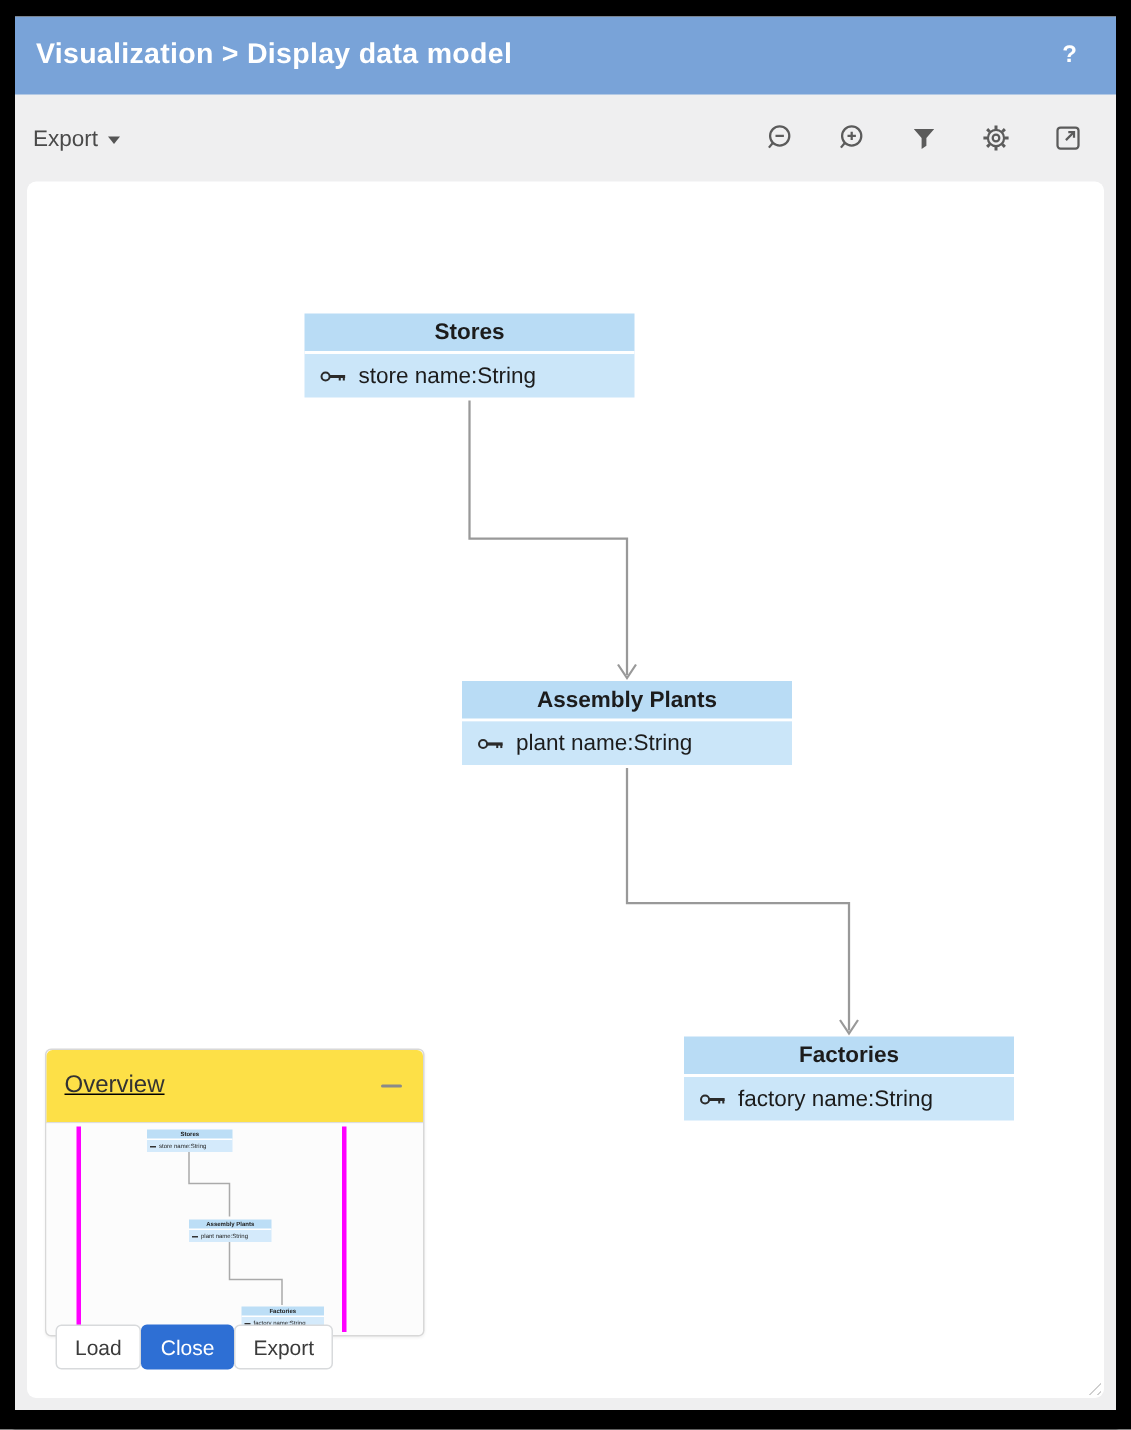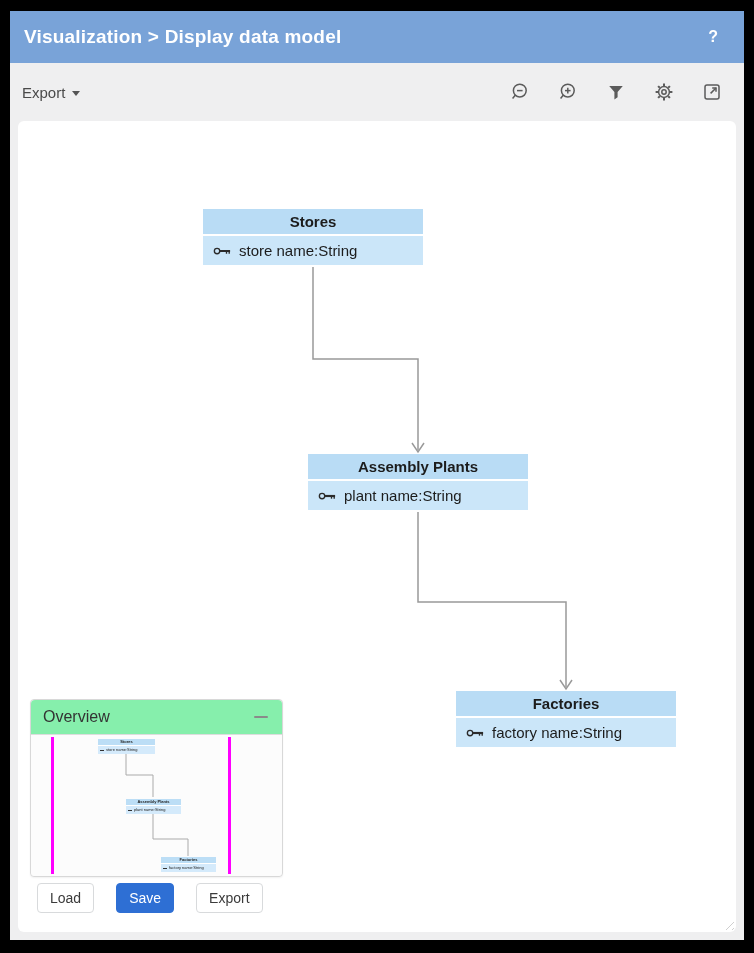--- a/index.html
+++ b/index.html
@@ -37,38 +37,38 @@
                    text-align: center; font-size: 15px; font-weight: 700; color: #1c1c1c;
                    line-height: 25px; }
   .entity-row { height: 29px; background: #cbe6f9; display: flex; align-items: center;
                 padding: 0 10px; gap: 8px; font-size: 15px; color: #1c1c1c; }
   .key-icon svg { display: block; }
 
   
   .overview { position: absolute; left: 12px; top: 578px; width: 253px;
               background: #fdfdfd; border: 1px solid #d8d8d8; border-radius: 4px;
               box-shadow: 0 1px 2px rgba(0,0,0,.06); }
-  .overview-header { height: 35px; background: #86efac; border-bottom: 1px solid #ddd;
+  .overview-header { height: 49px; background: #fde047; border-bottom: 1px solid #ddd;
                      border-radius: 4px 4px 0 0; display: flex; align-items: center;
-                     padding: 0 12px; }
+                     padding: 0 12px; text-decoration: underline; }
   .overview-title { font-size: 16px; color: #333; }
   .minimize-btn { margin-left: auto; cursor: pointer; padding: 6px 2px; }
   .minimize-btn i { display: block; width: 14px; height: 2px; background: #8a8a8a; border-radius: 1px; }
   .minimap { position: relative; width: 251px; height: 141px; background: #fcfcfc; overflow: hidden;
              border-radius: 0 0 4px 4px; }
   .vline { position: absolute; top: 2px; bottom: 2px; width: 3px; background: #ff00ff; }
   .mini-entity { position: absolute; }
   .mini-header { background: #bcdef6; border-bottom: 1px solid #fff; text-align: center;
                  font-size: 4px; font-weight: 700; color: #222; line-height: 6px; height: 7px; }
   .mini-row { background: #d4eafb; font-size: 4px; color: #222; height: 8px; line-height: 8px;
               padding-left: 2px; display: flex; align-items: center; gap: 2px; }
   .mini-key { display: inline-block; width: 4px; height: 1px; background: #333; }
 
   
-  .actions { position: absolute; left: 19px; top: 762px; display: flex; align-items: center; gap: 22px; }
+  .actions { position: absolute; left: 19px; top: 762px; display: flex; align-items: center; }
   .btn { font-family: "Liberation Sans", sans-serif; font-size: 14px; border-radius: 4px;
          padding: 6px 12px; cursor: pointer; }
   .btn-plain { background: #fff; border: 1px solid #d8dadc; color: #3b3b3b; }
   .btn-primary { background: #2e6fd4; border: 1px solid #2e6fd4; color: #fff; }
 
   .resize-handle { position: absolute; right: 2px; bottom: 2px; width: 12px; height: 12px;
     background: repeating-linear-gradient(135deg, transparent 0 3px, #cfcfcf 3px 4px);
     clip-path: polygon(100% 0, 100% 100%, 0 100%); cursor: nwse-resize; }
 </style>
 </head>
@@ -226,21 +226,21 @@
             <div class="mini-row">
                 <span class="mini-key"></span>
                 <span>factory name:String</span>
               </div>
           </div>
         </div>
       </div>
 
       <div class="actions">
         <button class="btn btn-plain">Load</button>
-        <button class="btn btn-primary">Save</button>
+        <button class="btn btn-primary">Close</button>
         <button class="btn btn-plain">Export</button>
       </div>
 
       <div class="resize-handle"></div>
     </div>
 
   </div>
 </div>
 
 </body></html>

